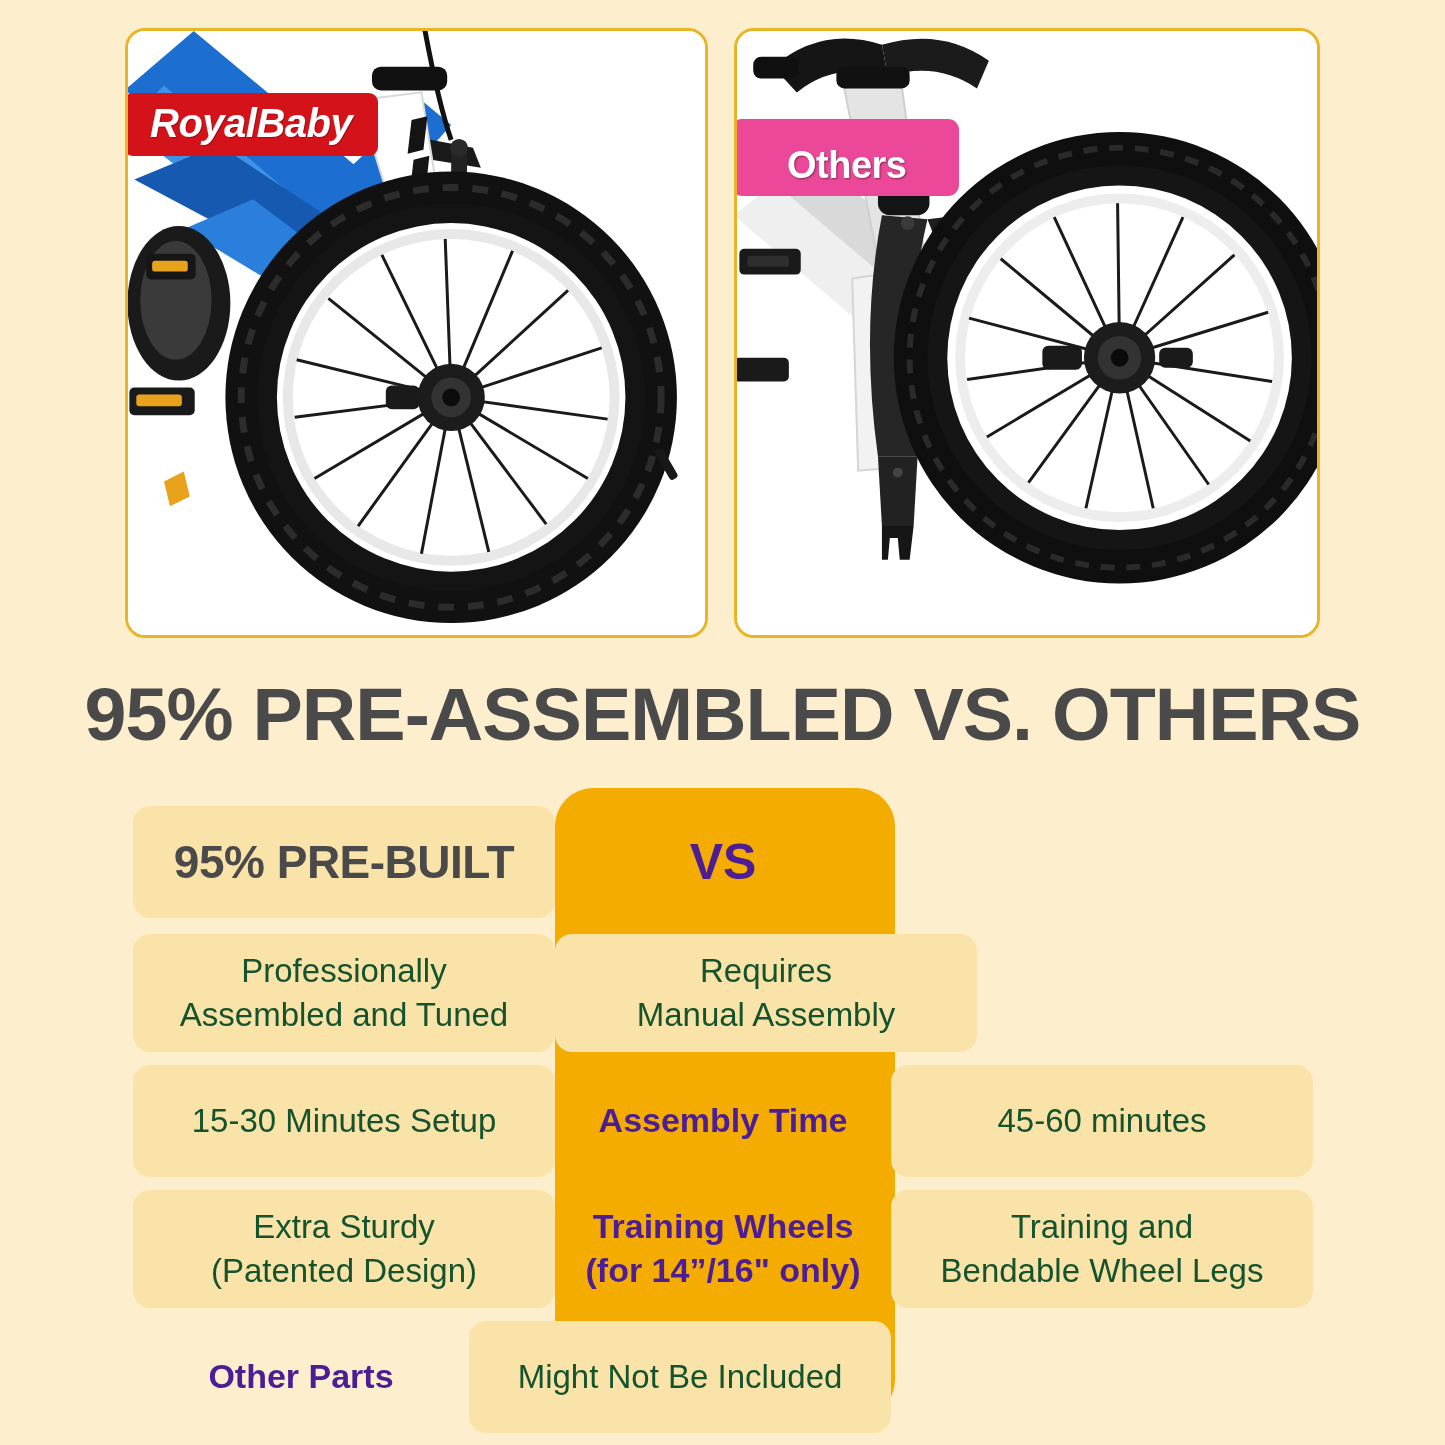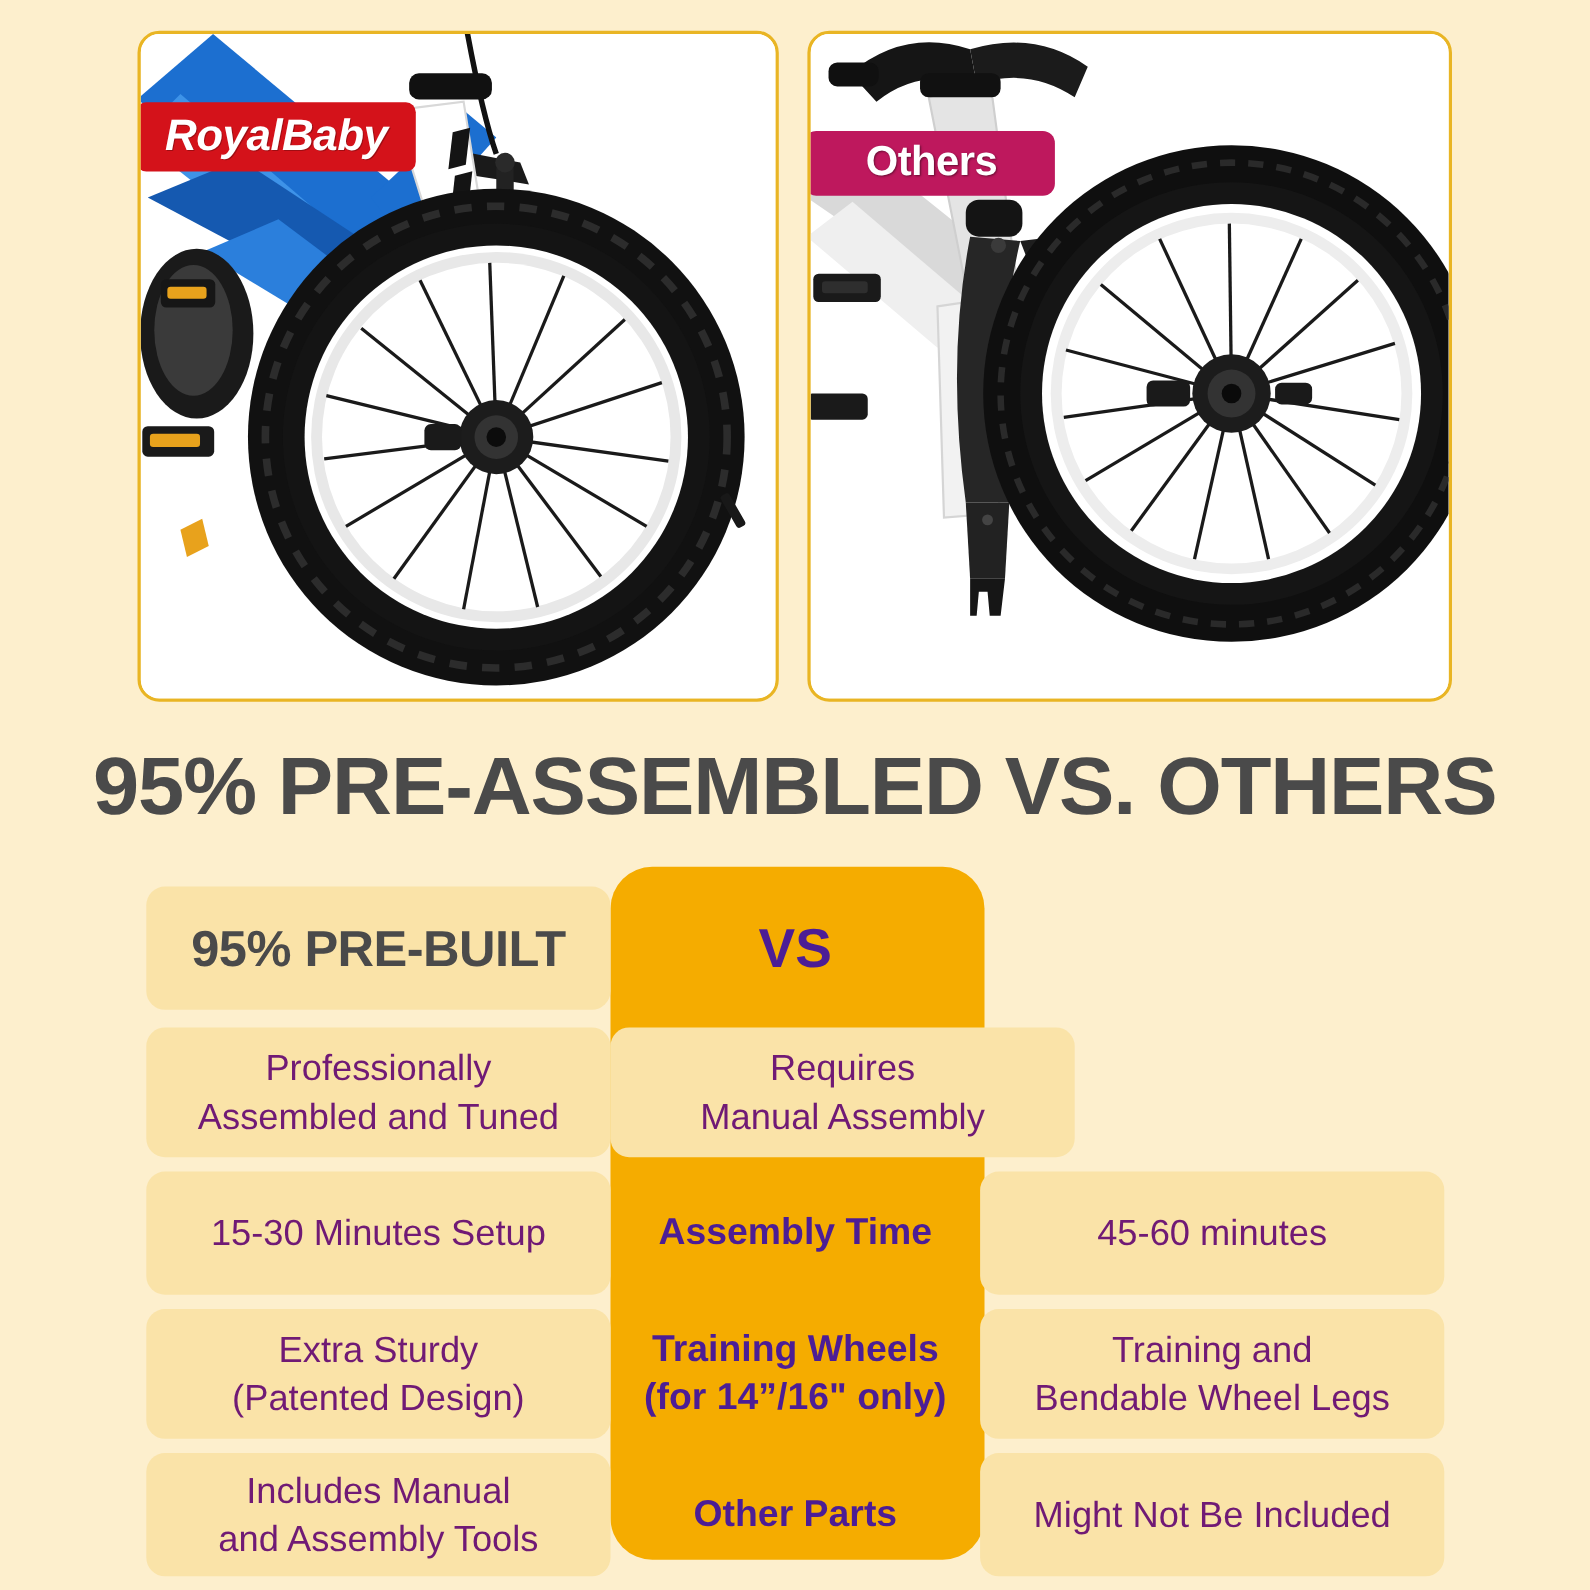--- a/index.html
+++ b/index.html
@@ -44,22 +44,22 @@
     top:62px; left:-4px;
     padding:8px 26px 10px 26px;
     background:#D4121A;
     border-radius:9px;
     font-size:40px;
     font-style:italic;
     text-shadow:1px 1px 0 rgba(0,0,0,.25);
   }
   .badge-others {
     top:88px; left:-6px;
-    padding:7px 52px 9px 56px;
-    background:#be185d;
+    padding:25px 52px 9px 56px;
+    background:#ec4899;
     border-radius:11px;
     font-size:38px;
     text-shadow:1px 1px 2px rgba(0,0,0,.45);
   }
 
   
   .headline {
     position:absolute;
     top:672px; left:0; width:100%;
     text-align:center;
@@ -95,21 +95,21 @@
     display:flex;
     align-items:center;
     justify-content:center;
     text-align:center;
     padding:10px 8px;
   }
   .cell.side {
     width:422px;
     background:#FAE3A8;
     border-radius:17px;
-    color:#701a75;
+    color:#14532d;
   }
   .cell.mid {
     width:336px;
     color:#4c1d95;
     font-weight:bold;
     z-index:3;
   }
 
   .row.header { margin-bottom:16px; }
   .row.header .cell.side {
@@ -354,26 +354,20 @@
     </div>
     <div class="cell side">
       <div>
         <span>Training and</span>
         <span>Bendable Wheel Legs</span>
       </div>
     </div>
   </div>
 
   <div class="row body r4">
-    <div class="cell side">
-      <div>
-        <span>Includes Manual</span>
-        <span>and Assembly Tools</span>
-      </div>
-    </div>
     <div class="cell mid">
       <span>Other Parts</span>
     </div>
     <div class="cell side">
       <span>Might Not Be Included</span>
     </div>
   </div>
 
 </div>
 

